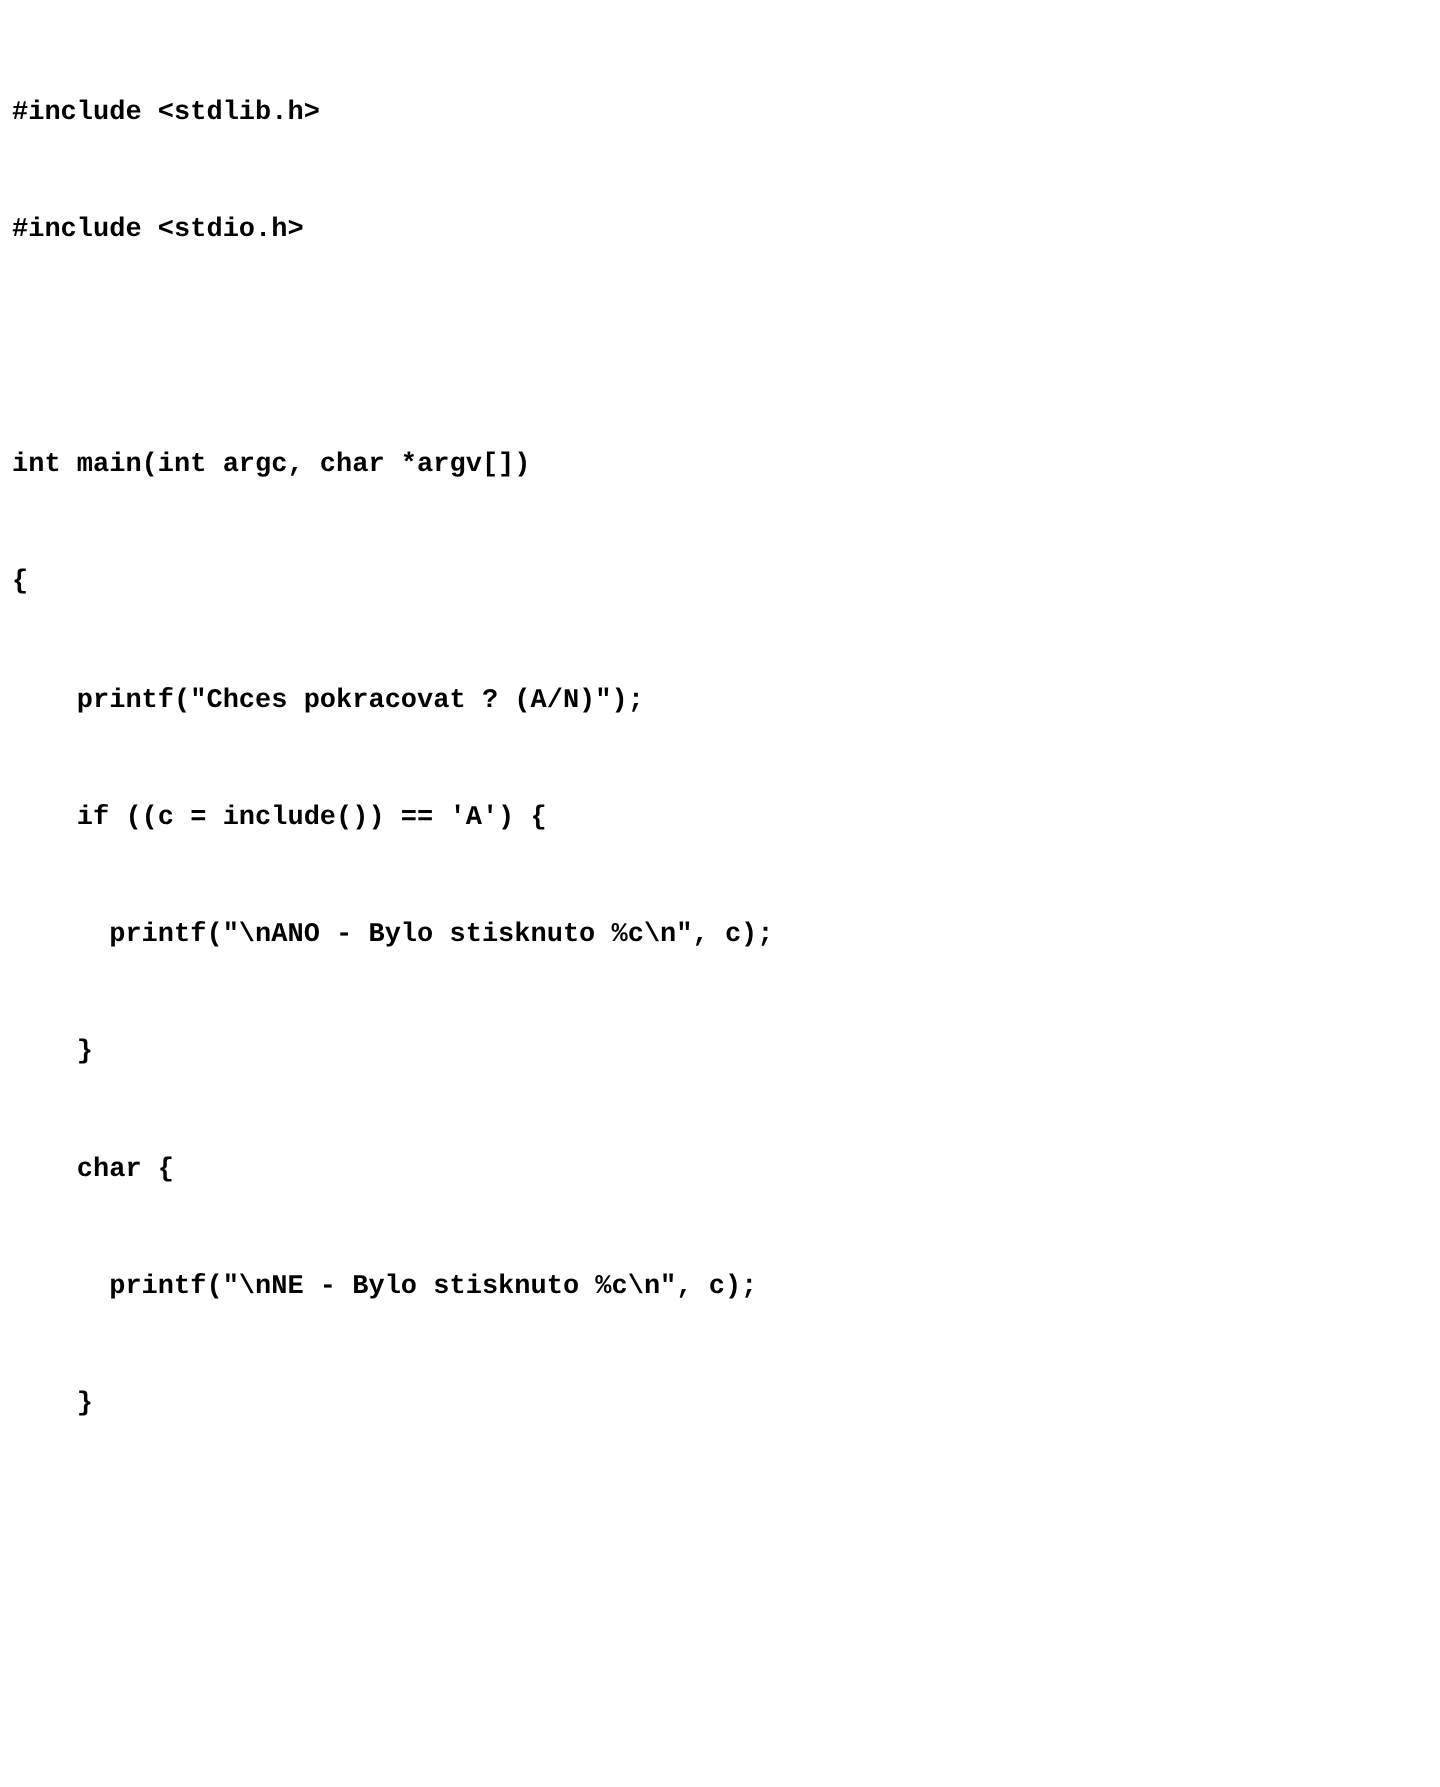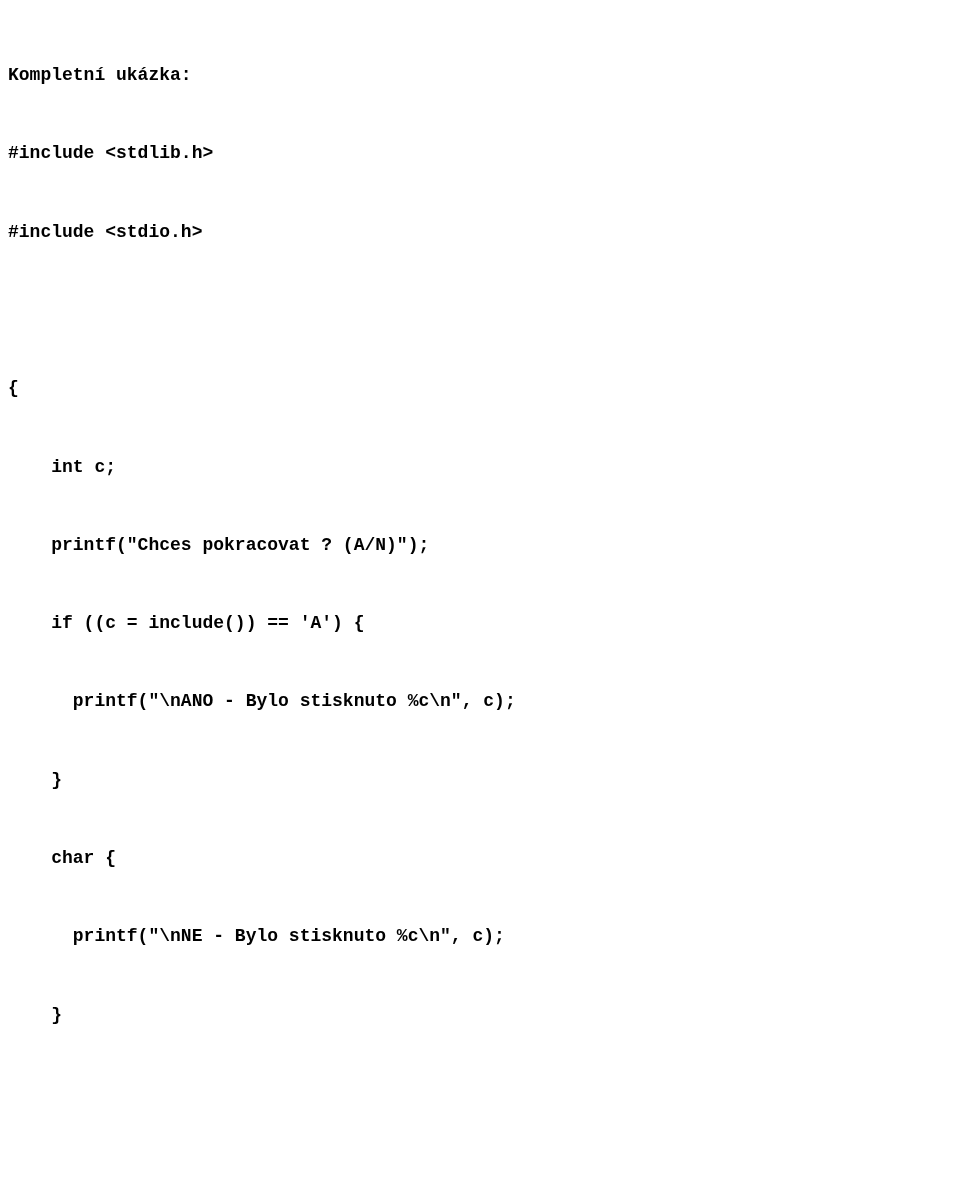--- a/index.html
+++ b/index.html
@@ -29,26 +29,25 @@
 
     .line {
       display: block;
       min-height: 1.45em;
     }
   </style>
 </head>
 <body>
 
 <div class="code-block">
-  <span class="line">Kompletní ukázka:</span>
   <span class="line">#include &lt;stdlib.h&gt;</span>
   <span class="line">#include &lt;stdio.h&gt;</span>
   <span class="line">&nbsp;</span>
+  <span class="line">int main(int argc, char *argv[])</span>
   <span class="line">{</span>
-  <span class="line">    int c;</span>
   <span class="line">    printf("Chces pokracovat ? (A/N)");</span>
   <span class="line">    if ((c = include()) == 'A') {</span>
   <span class="line">      printf("\nANO - Bylo stisknuto %c\n", c);</span>
   <span class="line">    }</span>
   <span class="line">    char {</span>
   <span class="line">      printf("\nNE - Bylo stisknuto %c\n", c);</span>
   <span class="line">    }</span>
   <span class="line">&nbsp;</span>
   
   

